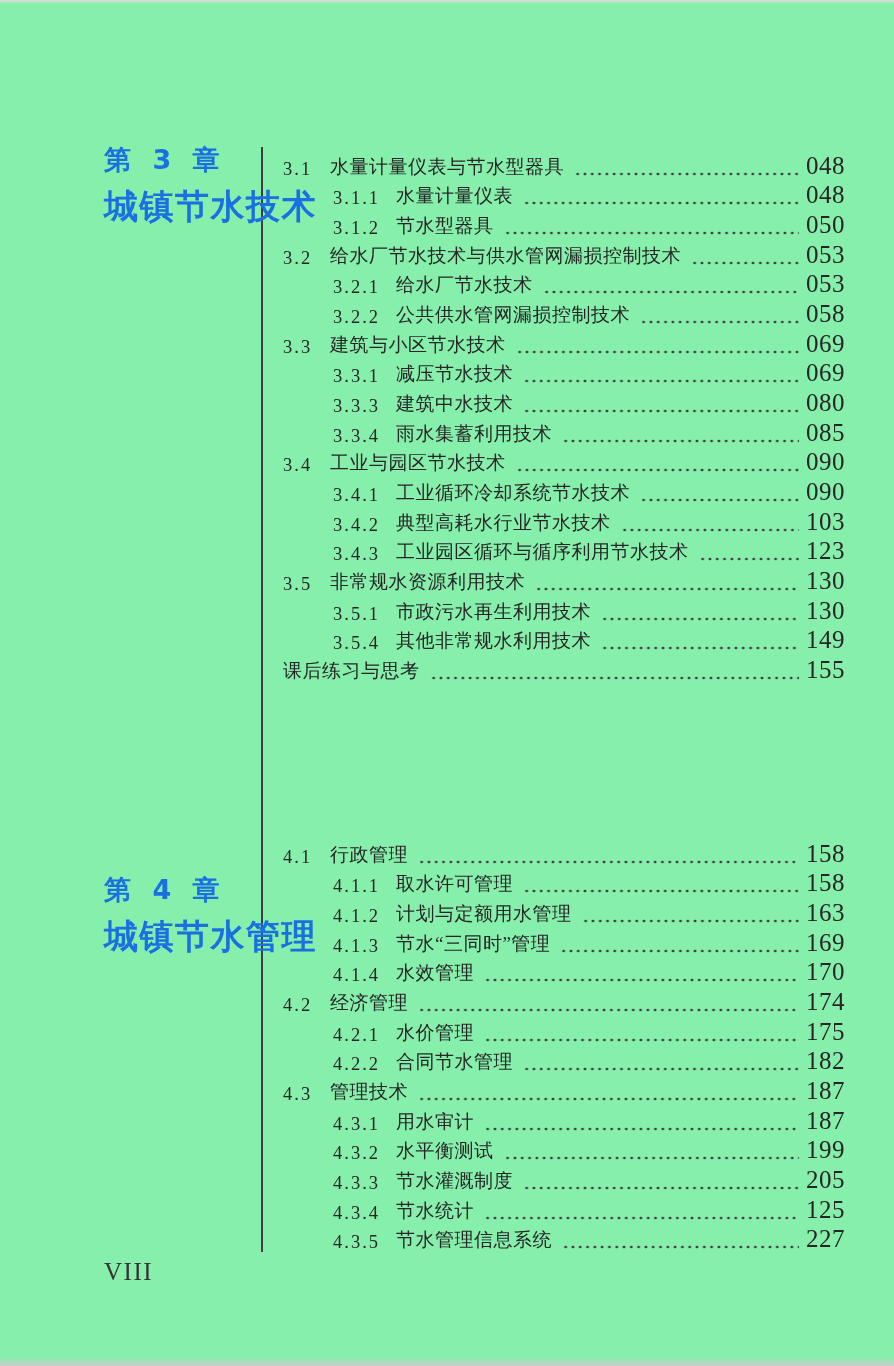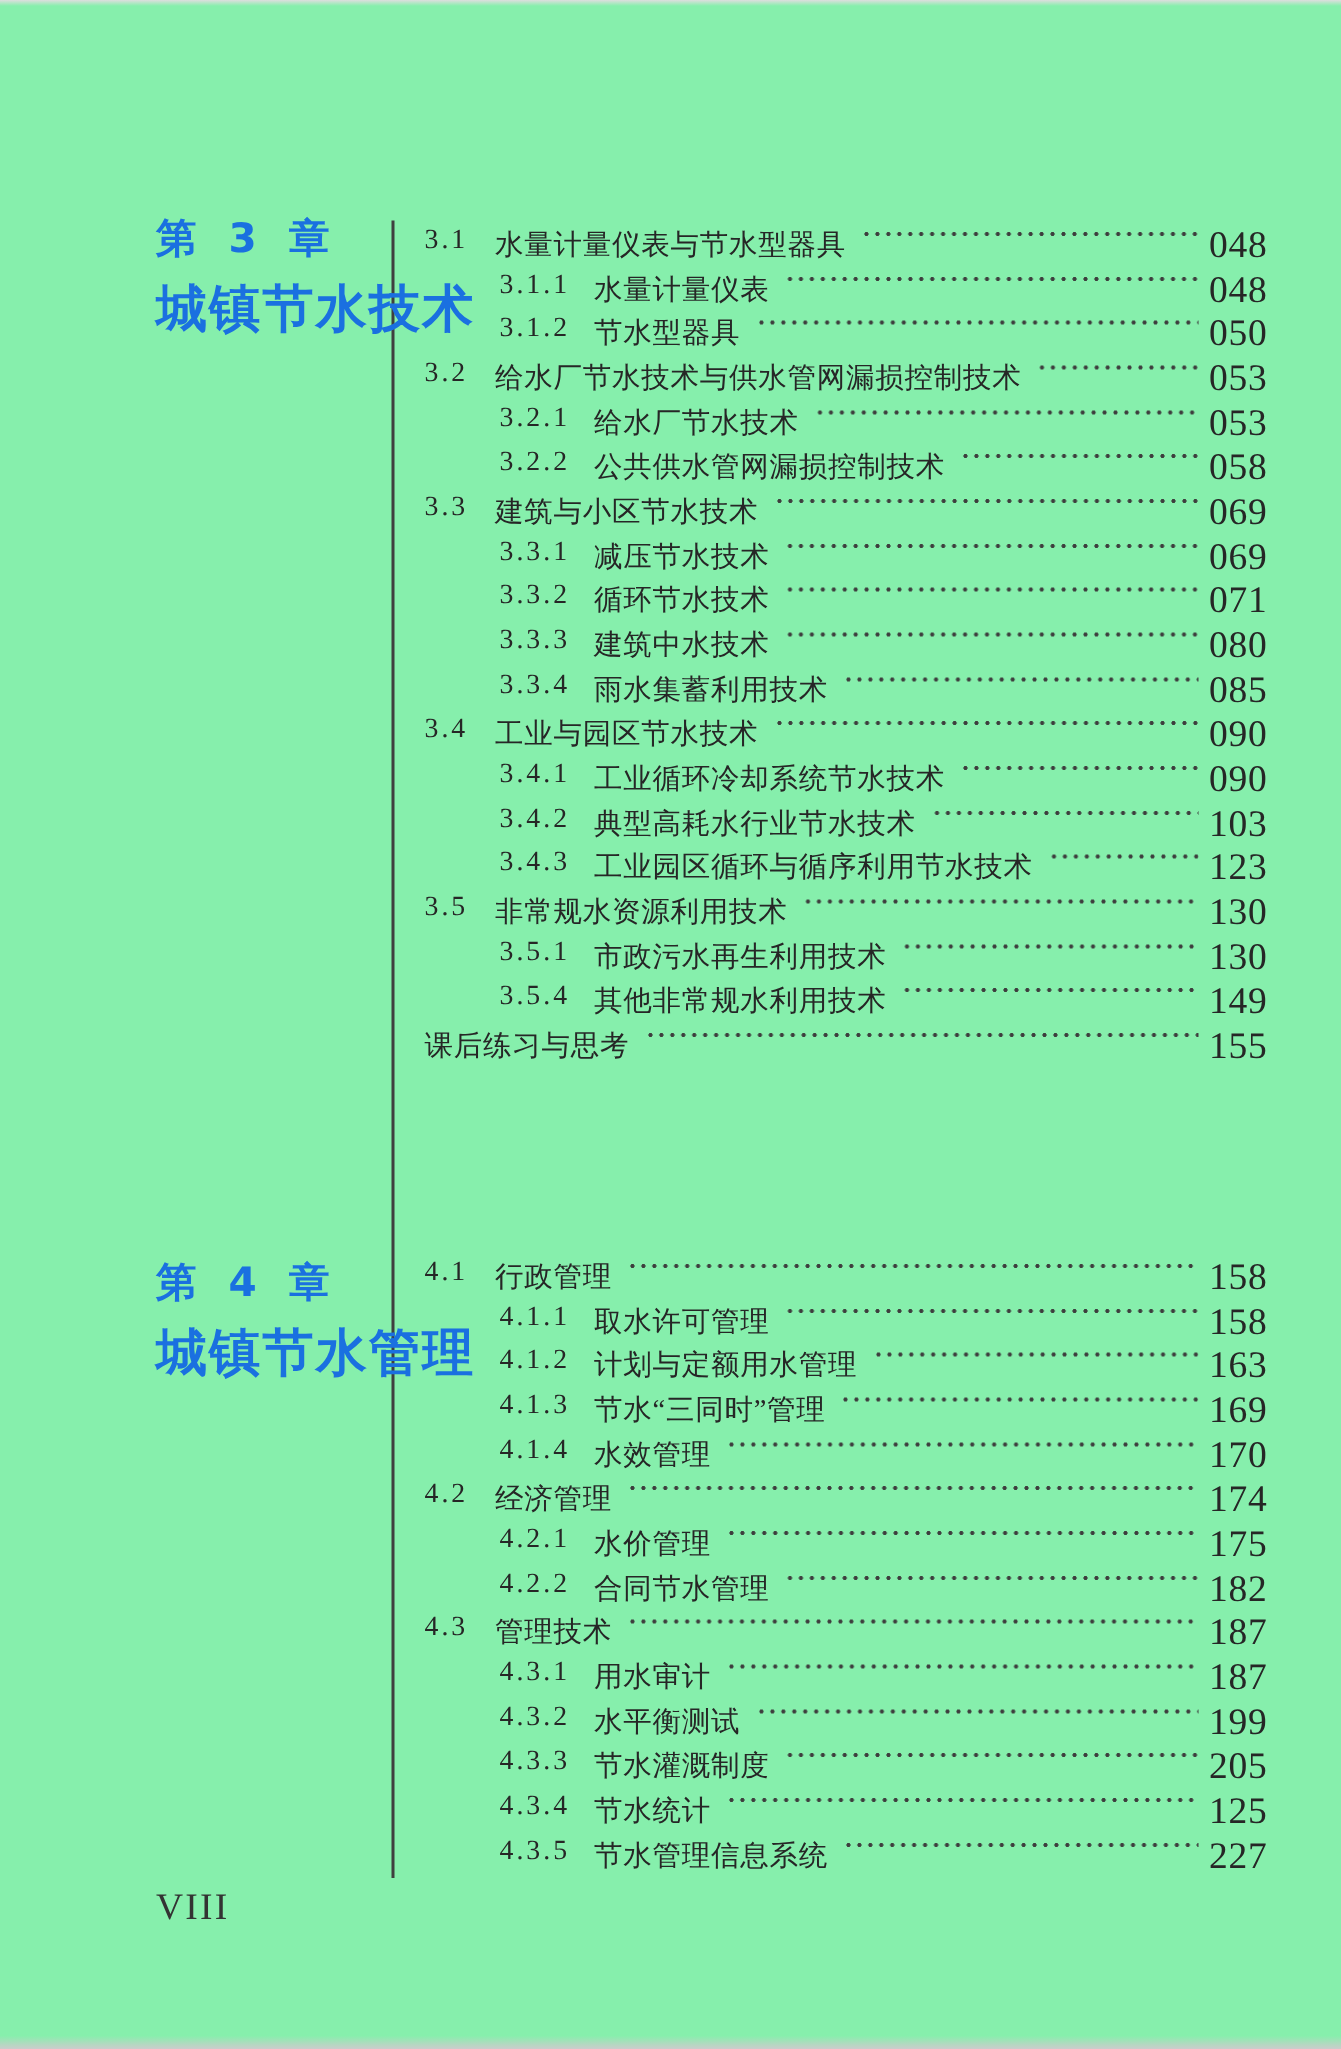--- a/index.html
+++ b/index.html
@@ -11,27 +11,27 @@
   }
   .edge-top{position:absolute;top:0;left:0;right:0;height:4px;
     background:linear-gradient(#dedede,rgba(255,255,255,0));}
   .edge-bottom{position:absolute;bottom:0;left:0;right:0;height:9px;
     background:linear-gradient(rgba(255,255,255,0),#cccccc);}
   .col-divider{position:absolute;left:261px;top:147px;width:2px;height:1105px;
     background:#3f3f3f;}
   .ch-label{position:absolute;left:104px;color:var(--accent,#1a70e0);
     font-family:"DejaVu Sans","Liberation Sans",sans-serif;font-weight:bold;}
   .ch-label.ch3{top:146px;}
-  .ch-label.ch4{top:842px;}
+  .ch-label.ch4{top:876px;}
   .ch-line1{font-size:27px;letter-spacing:6px;line-height:1;}
   .ch-line2{font-size:34px;letter-spacing:1.5px;line-height:1;margin-top:16px;}
   .entries{position:absolute;left:283px;right:49px;}
   .entries.ch3e{top:150px;}
   .entries.ch4e{top:838px;}
-  .row{display:flex;align-items:flex-start;height:29.66px;font-size:19px;white-space:nowrap;}
+  .row{display:flex;align-items:flex-end;height:29.66px;font-size:19px;white-space:nowrap;}
   .row .num{flex:0 0 auto;letter-spacing:2px;font-size:18.5px;}
   .row.lv1 .num{width:47px;}
   .row.lv2{padding-left:50px;}
   .row.lv2 .num{width:63px;}
   .row .title{flex:0 0 auto;letter-spacing:0.5px;}
   .row .leader{flex:1 1 auto;height:12px;margin:0 4px 0 10px;
     background-image:radial-gradient(circle,#3d3d3d 1.15px,rgba(255,255,255,0) 1.65px);
     background-size:7.3px 12px;background-repeat:repeat-x;background-position:left 55%;}
   .row .pnum{flex:0 0 auto;width:42px;text-align:right;font-size:25px;letter-spacing:0.5px;}
   .folio{position:absolute;left:104px;top:1258px;font-size:25px;letter-spacing:1.5px;color:#333;}
@@ -90,26 +90,20 @@
     <span class="leader"></span>
     <span class="pnum">069</span>
   </div>
       <div class="row lv2">
     <span class="num">3.3.1</span>
     <span class="title">减压节水技术</span>
     <span class="leader"></span>
     <span class="pnum">069</span>
   </div>
       <div class="row lv2">
-    <span class="num">3.3.2</span>
-    <span class="title">循环节水技术</span>
-    <span class="leader"></span>
-    <span class="pnum">071</span>
-  </div>
-      <div class="row lv2">
     <span class="num">3.3.3</span>
     <span class="title">建筑中水技术</span>
     <span class="leader"></span>
     <span class="pnum">080</span>
   </div>
       <div class="row lv2">
     <span class="num">3.3.4</span>
     <span class="title">雨水集蓄利用技术</span>
     <span class="leader"></span>
     <span class="pnum">085</span>

